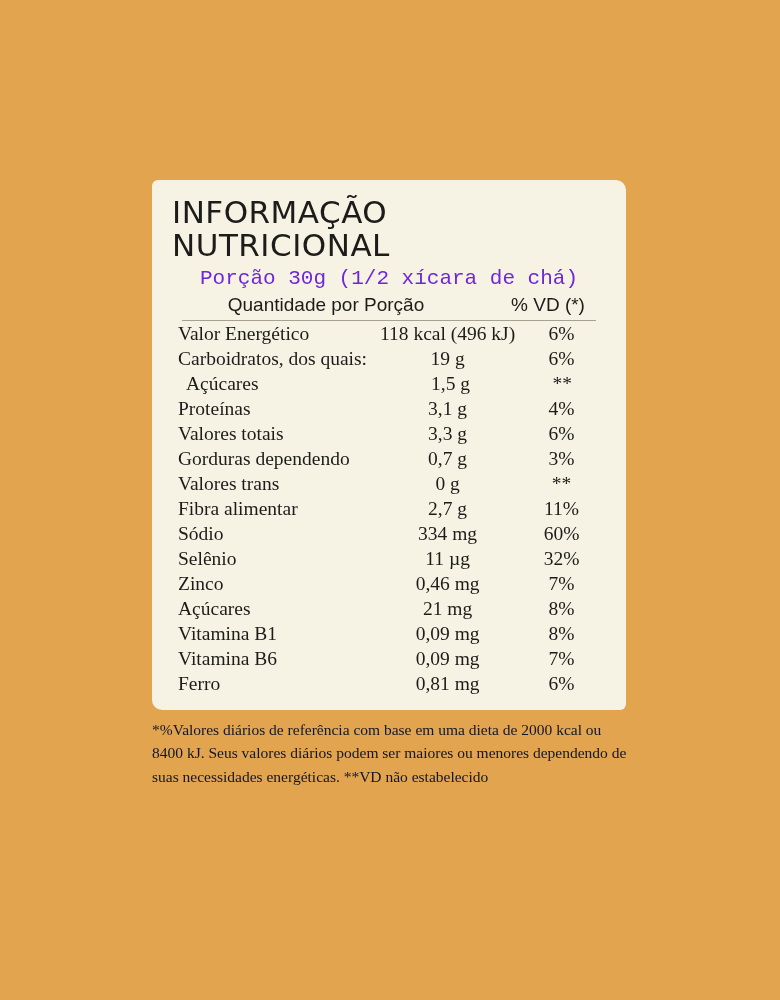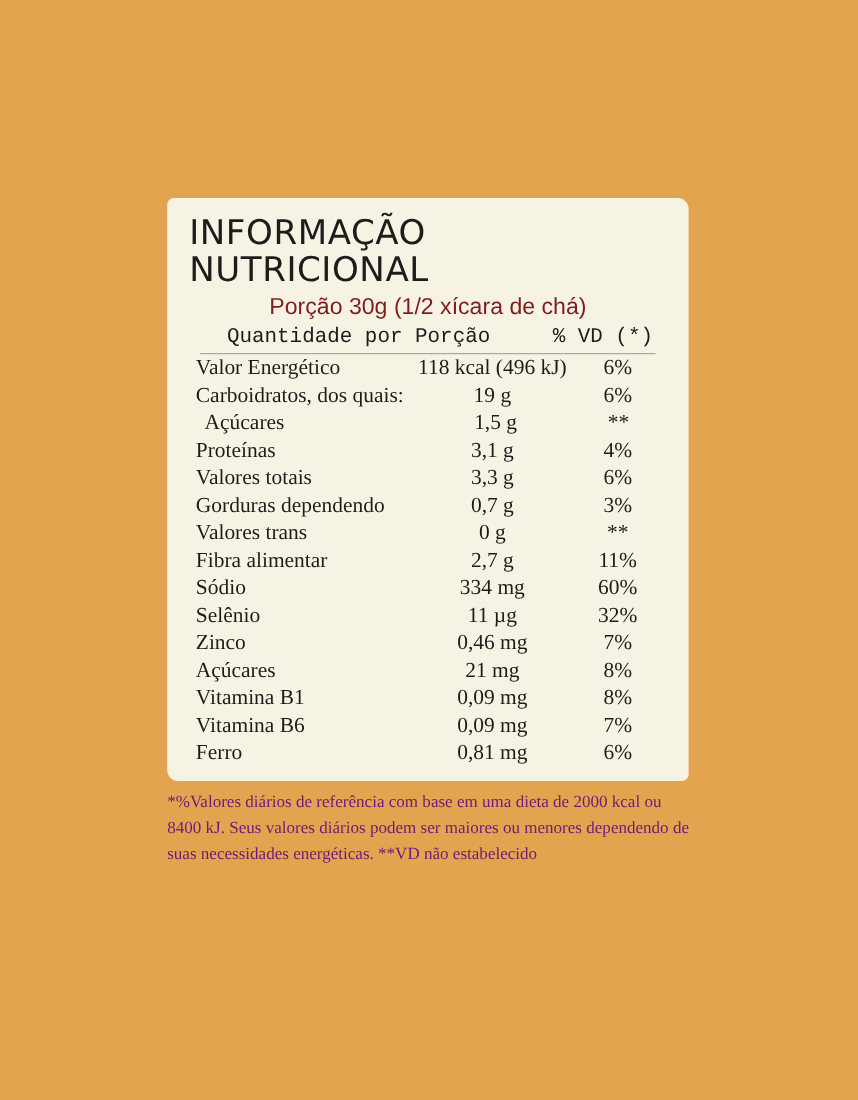--- a/index.html
+++ b/index.html
@@ -40,30 +40,30 @@
     font-size: 31px;
     letter-spacing: 0.5px;
     color: #1c1c1a;
     font-family: "DejaVu Sans", sans-serif;
     font-weight: 400;
     line-height: 1.05;
   }
   .nut-portion {
     text-align: center;
     font-size: 21px;
-    color: #7f1d1d;
+    color: #6d28d9;
     margin-top: 6px;
-    font-family: Liberation Sans, sans-serif;
+    font-family: Liberation Mono, monospace;
   }
   .head-row {
     display: flex;
     align-items: flex-end;
     margin-top: 4px;
     padding: 0 6px 0 30px;
-    font-family: Liberation Mono, monospace;
+    font-family: Liberation Sans, sans-serif;
   }
   .head-qty {
     flex: 1;
     text-align: center;
     font-size: 19px;
     color: #1c1c1a;
     padding-right: 46px;
   }
   .head-vd {
     width: 104px;
@@ -105,21 +105,21 @@
     text-align: center;
     white-space: nowrap;
   }
   .footnote {
     position: absolute;
     left: 152px;
     top: 718px;
     width: 482px;
     font-size: 15.5px;
     line-height: 1.5;
-    color: #701a75;
+    color: #0f172a;
     font-family: "Liberation Serif", serif;
   }
 </style>
 </head>
 <body>
 
 <div class="page">
 
   <div class="label-card">
     <div class="label-inner">

